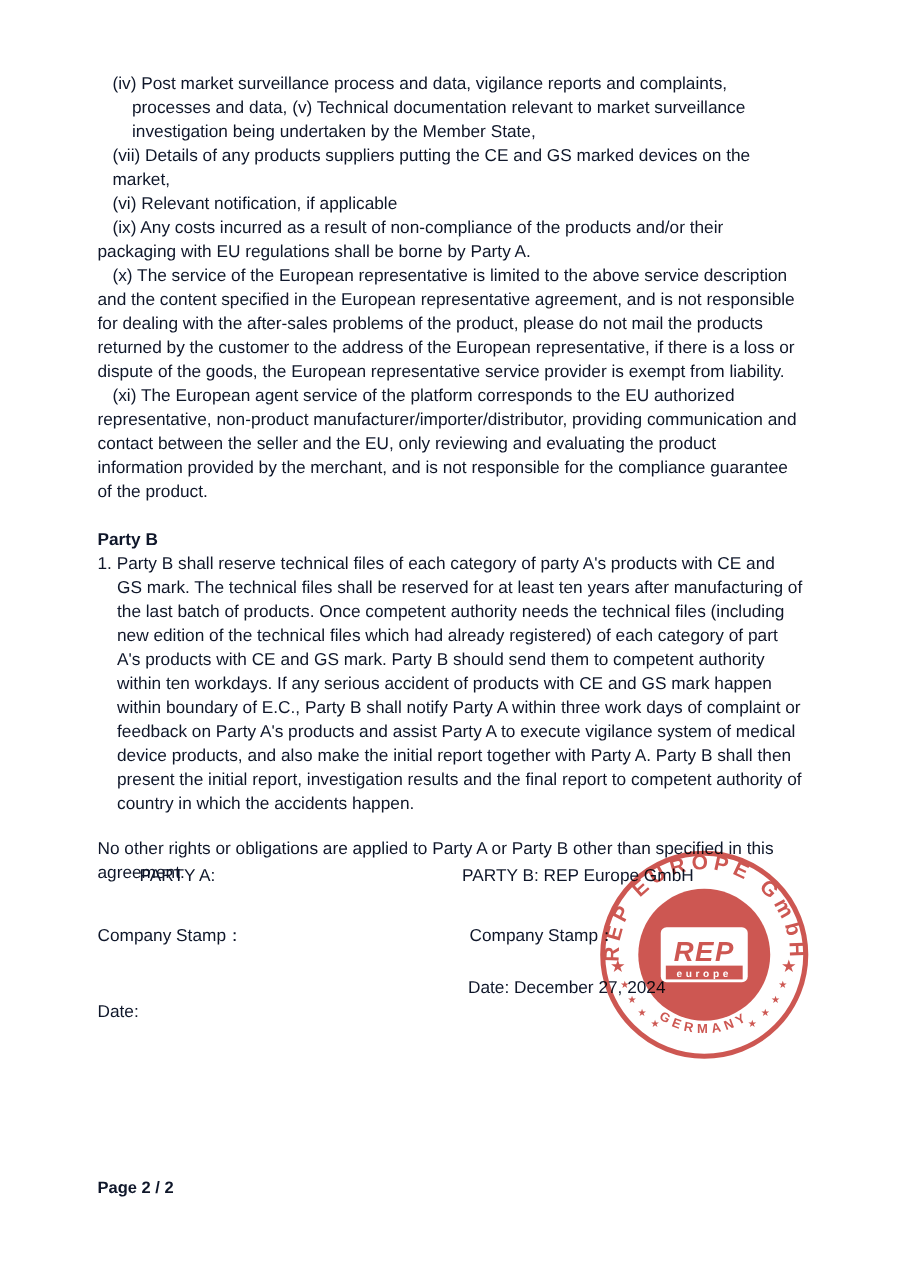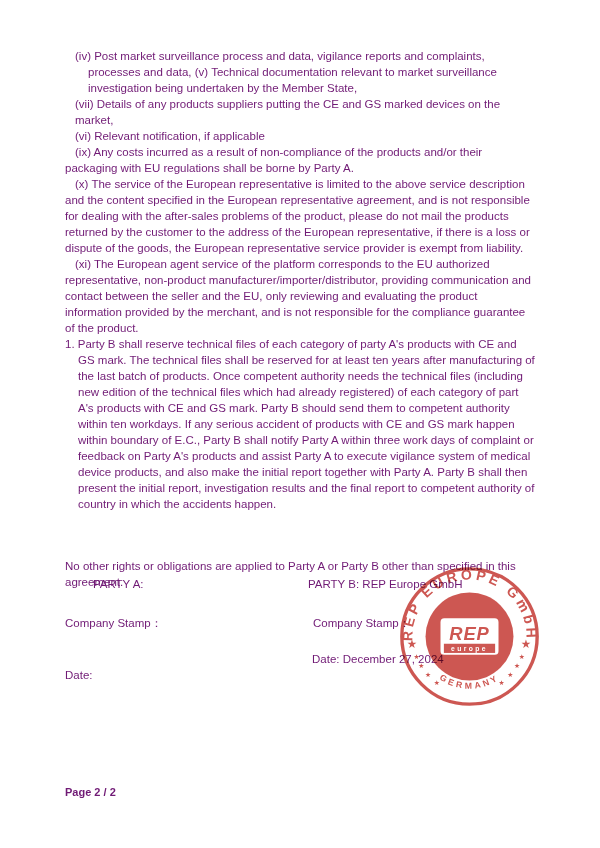--- a/index.html
+++ b/index.html
@@ -6,21 +6,21 @@
     margin: 0;
     padding: 0;
     background: #ffffff;
   }
   .page {
     position: relative;
     width: 600px;
     height: 848px;
     background: #ffffff;
     font-family: "Liberation Sans", sans-serif;
-    color: #701a75;
+    color: #0f172a;
     overflow: hidden;
   }
   .content {
     position: absolute;
     left: 65px;
     top: 48px;
     width: 471px;
     font-size: 11.5px;
     line-height: 16px;
     text-align: left;
@@ -89,20 +89,21 @@
 
 <div class="page">
 
   <div class="content">
     <p class="clause-hang">(iv) Post market surveillance process and data, vigilance reports and complaints, processes and data, (v) Technical documentation relevant to market surveillance investigation being undertaken by the Member State,</p>
     <p class="clause-line">(vii) Details of any products suppliers putting the CE and GS marked devices on the market,</p>
     <p class="clause-line">(vi) Relevant notification, if applicable</p>
     <p class="clause-para">(ix) Any costs incurred as a result of non-compliance of the products and/or their packaging with EU regulations shall be borne by Party A.</p>
     <p class="clause-para">(x) The service of the European representative is limited to the above service description and the content specified in the European representative agreement, and is not responsible for dealing with the after-sales problems of the product, please do not mail the products returned by the customer to the address of the European representative, if there is a loss or dispute of the goods, the European representative service provider is exempt from liability.</p>
     <p class="clause-para">(xi) The European agent service of the platform corresponds to the EU authorized representative, non-product manufacturer/importer/distributor, providing communication and contact between the seller and the EU, only reviewing and evaluating the product information provided by the merchant, and is not responsible for the compliance guarantee of the product.</p>
+    <p class="section-heading">Party B</p>
     <p class="numbered-item">1. Party B shall reserve technical files of each category of party A's products with CE and GS mark. The technical files shall be reserved for at least ten years after manufacturing of the last batch of products. Once competent authority needs the technical files (including new edition of the technical files which had already registered) of each category of part A's products with CE and GS mark. Party B should send them to competent authority within ten workdays. If any serious accident of products with CE and GS mark happen within boundary of E.C., Party B shall notify Party A within three work days of complaint or feedback on Party A's products and assist Party A to execute vigilance system of medical device products, and also make the initial report together with Party A. Party B shall then present the initial report, investigation results and the final report to competent authority of country in which the accidents happen.</p>
   </div>
 
   <p class="closing-line">No other rights or obligations are applied to Party A or Party B other than specified in this agreement.</p>
 
   <div class="sig-block">
     <span class="sig-cell sig-a-label">PARTY A:</span>
     <span class="sig-cell sig-b-label">PARTY B: REP Europe GmbH</span>
     <span class="sig-cell sig-stamp-left">Company Stamp：</span>
     <span class="sig-cell sig-stamp-right">Company Stamp：</span>

